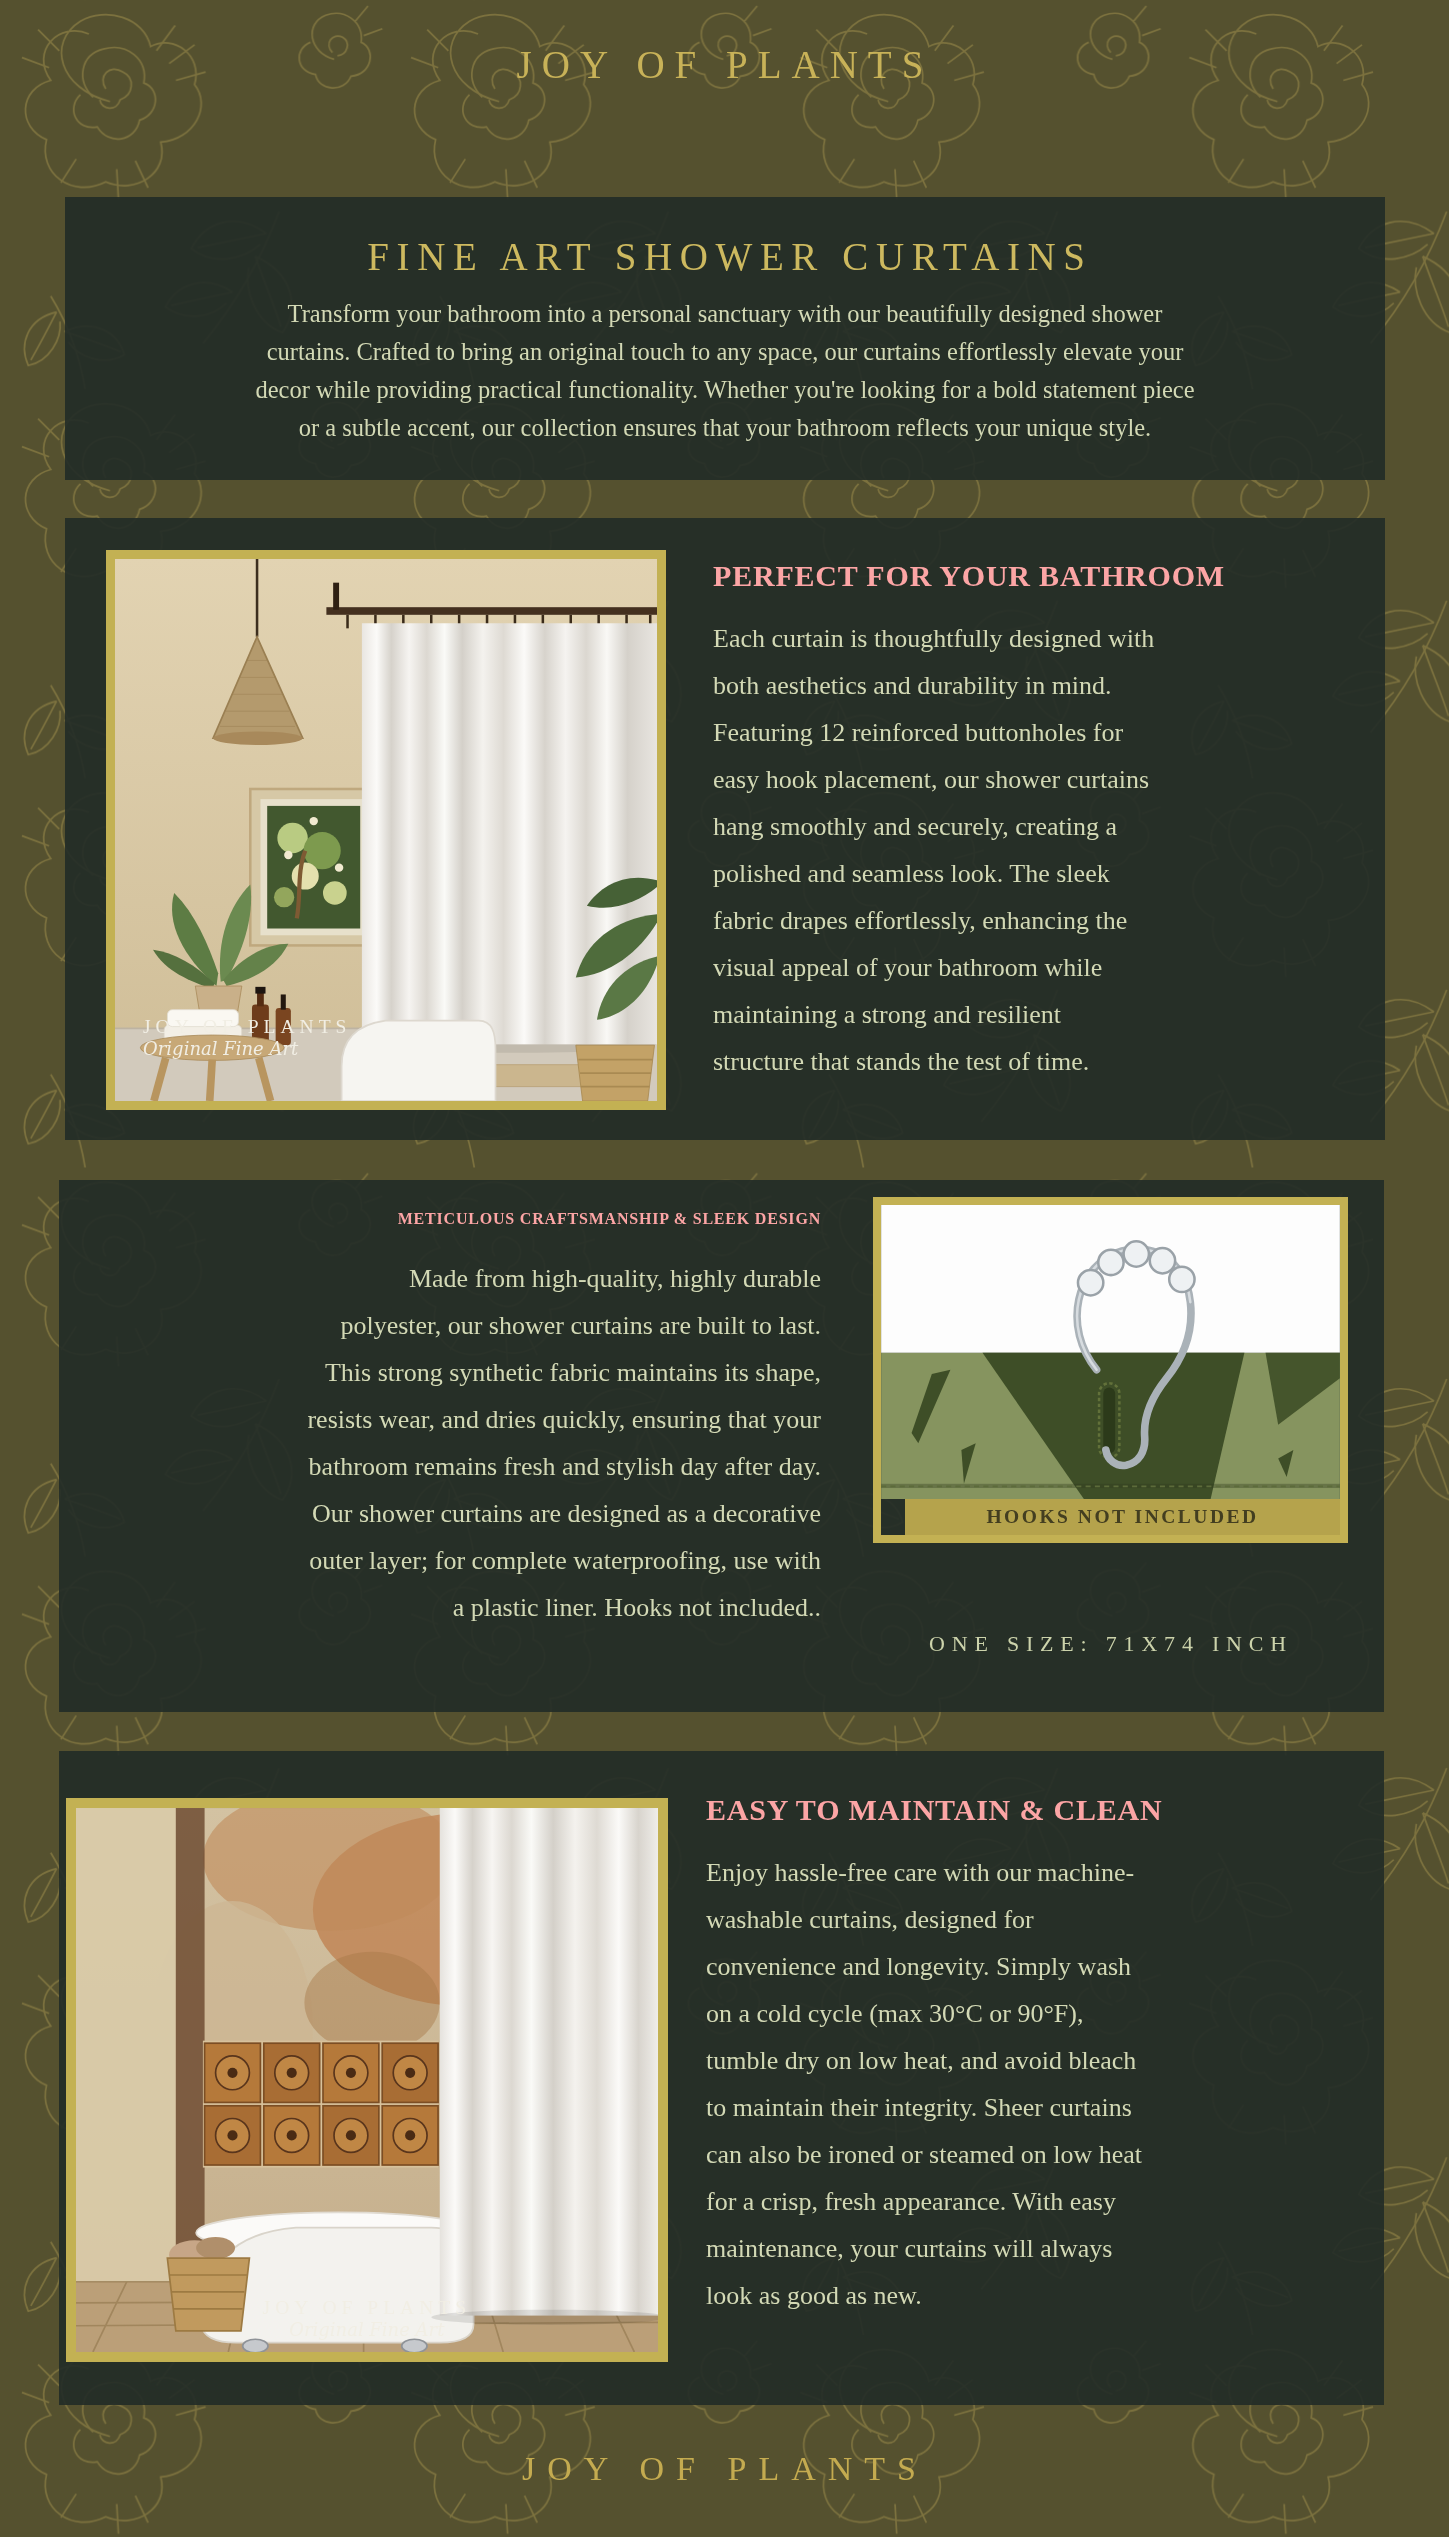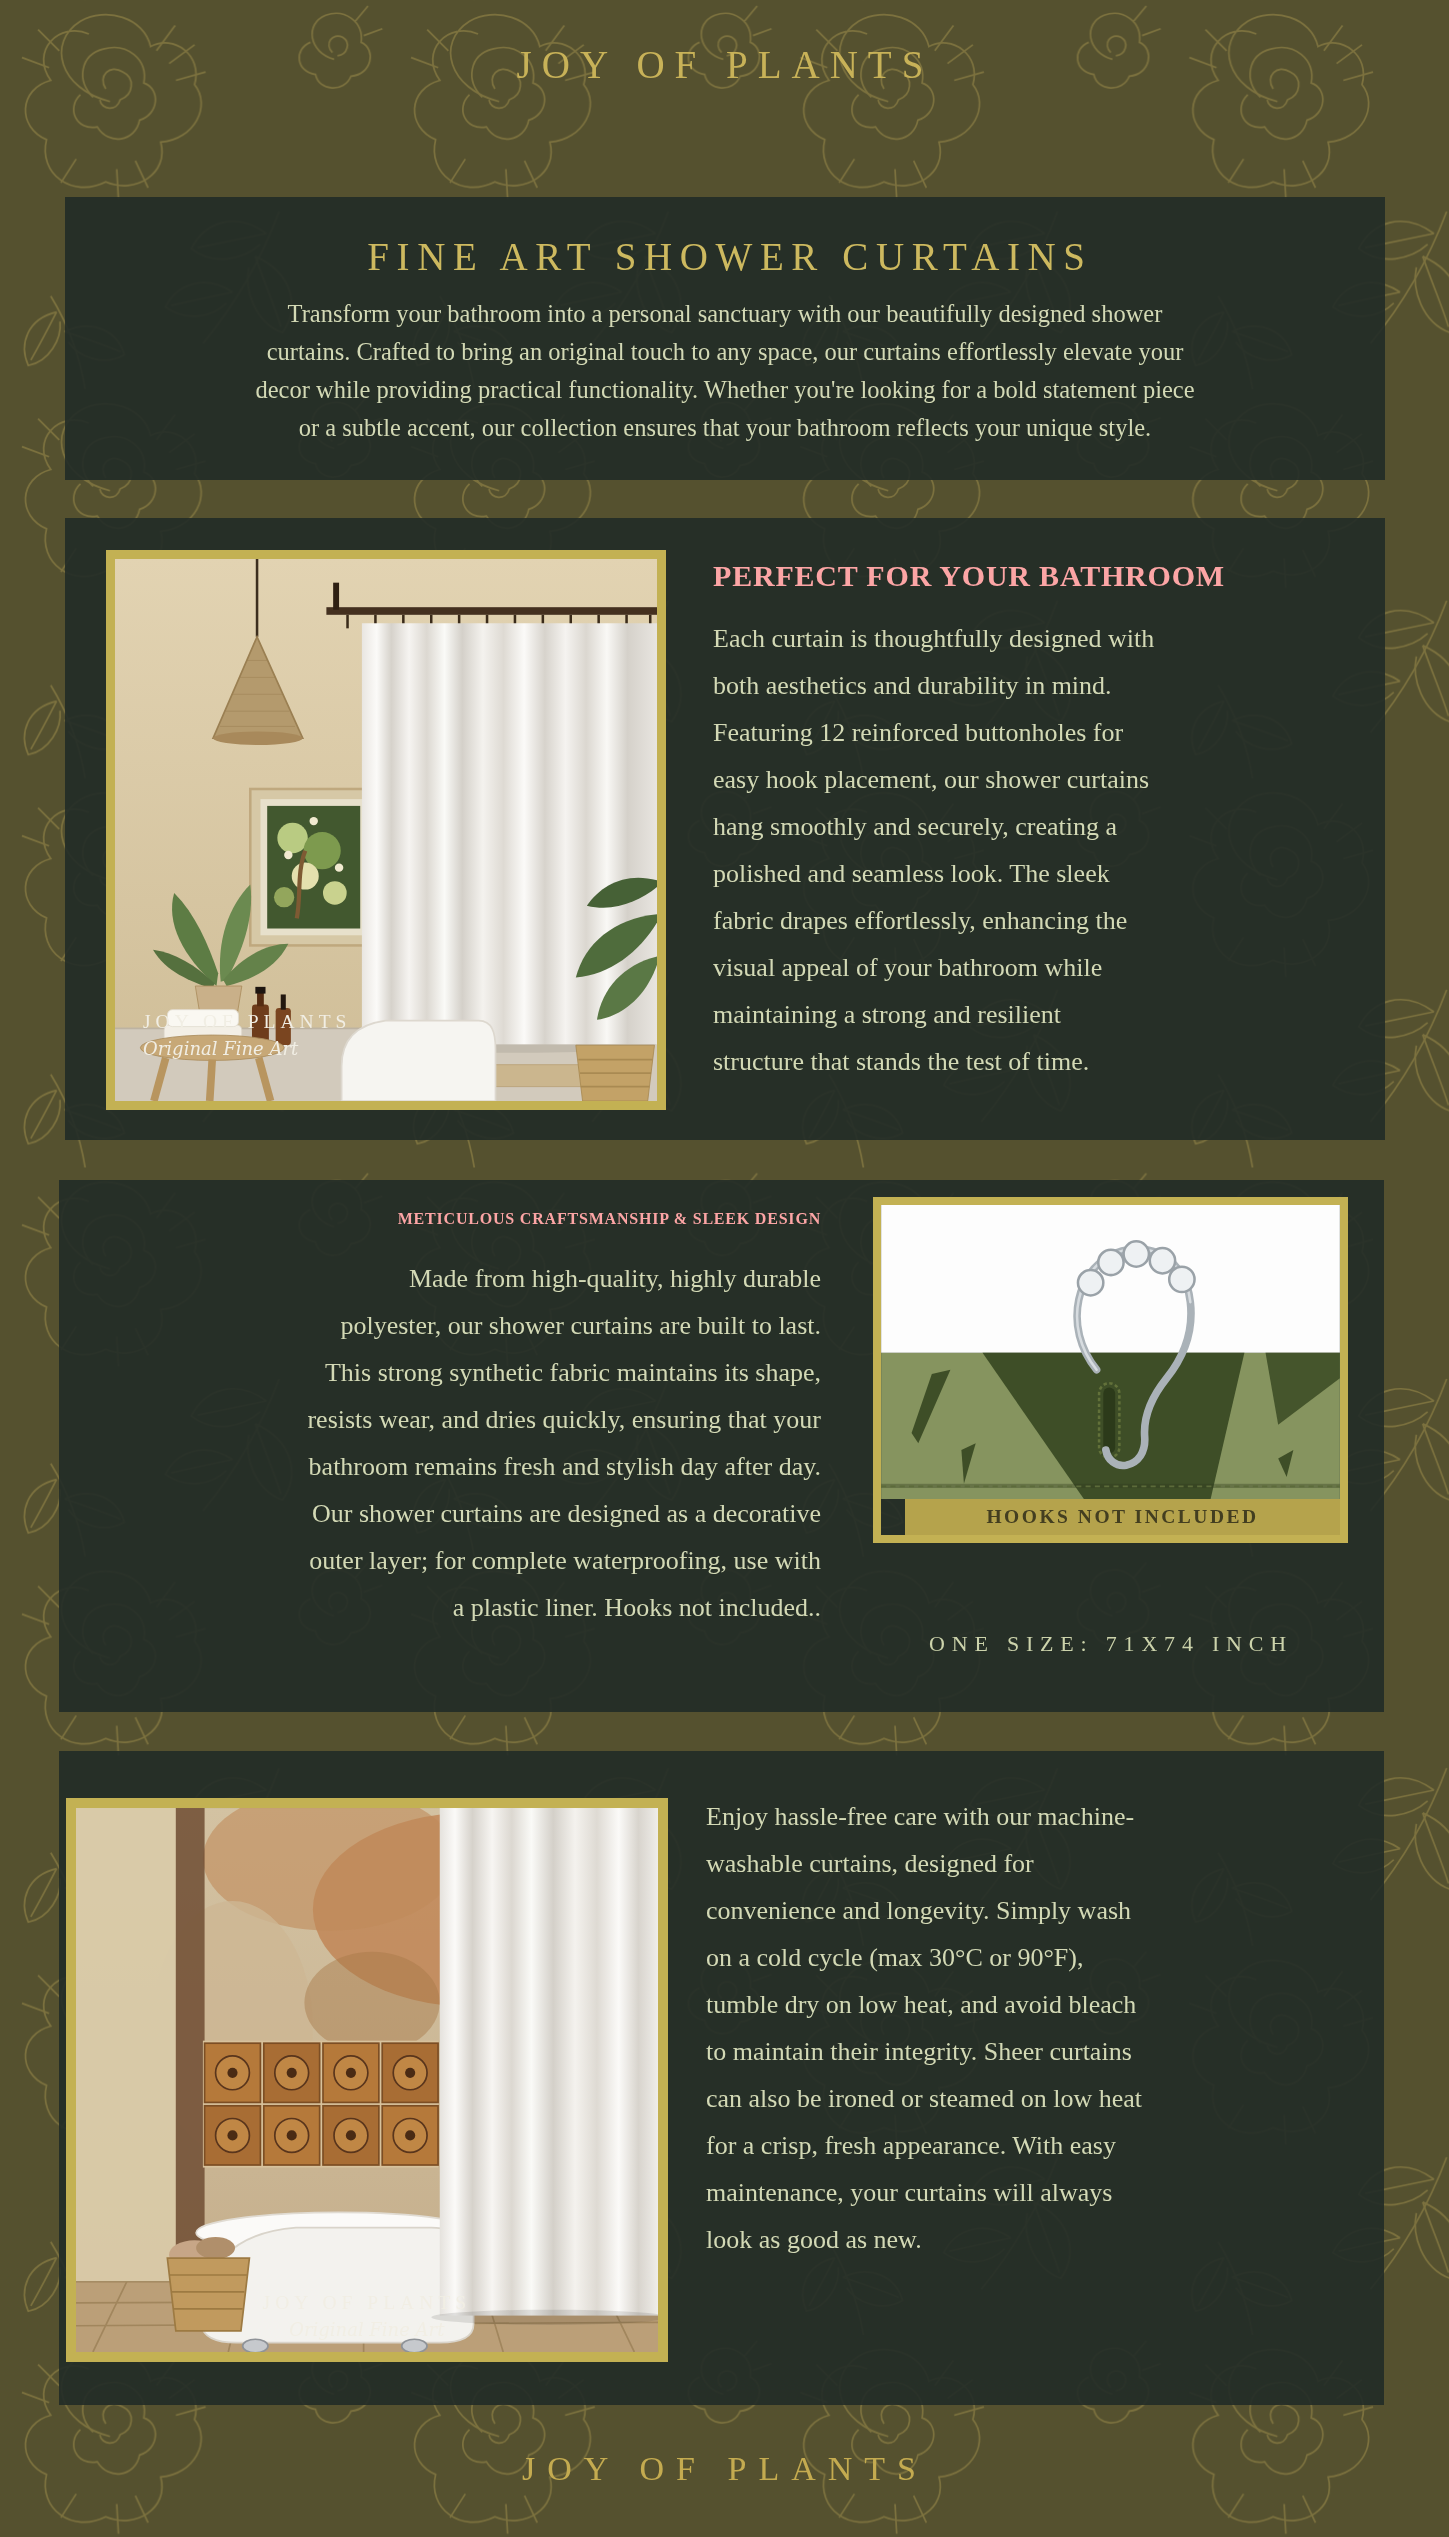--- a/index.html
+++ b/index.html
@@ -40,21 +40,21 @@
   .s3-txt{left:647px;top:42px;width:617px;}
   .col-txt h2{margin:0 0 22px 0;font-size:30px;font-weight:bold;letter-spacing:0.8px;color:#fca5a5;}
   .s2-txt h2{font-size:16px;margin-bottom:27px;}
   .col-txt p{margin:0;font-size:26px;line-height:47px;color:#d3d9b5;white-space:pre-line;}
 
   .size-note{position:absolute;left:814px;top:451px;width:476px;text-align:center;
          font-size:22px;letter-spacing:6.8px;color:#ccd3ab;}
 
   .wm{position:absolute;color:#f1eee4;}
   .wm-caps{font-size:19.5px;letter-spacing:5px;}
-  .wm-script{font-style:italic;font-size:18px;font-family:"DejaVu Serif",cursive;margin-top:5px;}
+  .wm-script{font-style:italic;font-size:18px;font-family:"DejaVu Serif",cursive;}
   .wm1{left:28px;bottom:42px;}
   .wm3{left:0;bottom:12px;width:100%;text-align:center;}
 
   .footer-brand{position:absolute;top:2450px;left:0;width:100%;text-align:center;
          font-size:34px;letter-spacing:12px;color:#c4ab50;}
 </style>
 </head>
 <body>
 
 <div class="canvas">
@@ -366,20 +366,21 @@
 
         <rect x="430" y="0" width="258" height="600" fill="url(#curt3)"></rect>
         <ellipse cx="560" cy="602" rx="140" ry="9" fill="#000000" opacity="0.1"></ellipse>
       </svg>
       <div class="wm wm3">
         <div class="wm-caps">JOY OF PLANTS</div>
         <div class="wm-script">Original Fine Art</div>
       </div>
     </figure>
     <div class="col-txt s3-txt">
+      <h2>EASY TO MAINTAIN &amp; CLEAN</h2>
       <p>Enjoy hassle-free care with our machine-
 washable curtains, designed for
 convenience and longevity. Simply wash
 on a cold cycle (max 30°C or 90°F),
 tumble dry on low heat, and avoid bleach
 to maintain their integrity. Sheer curtains
 can also be ironed or steamed on low heat
 for a crisp, fresh appearance. With easy
 maintenance, your curtains will always
 look as good as new.</p>

